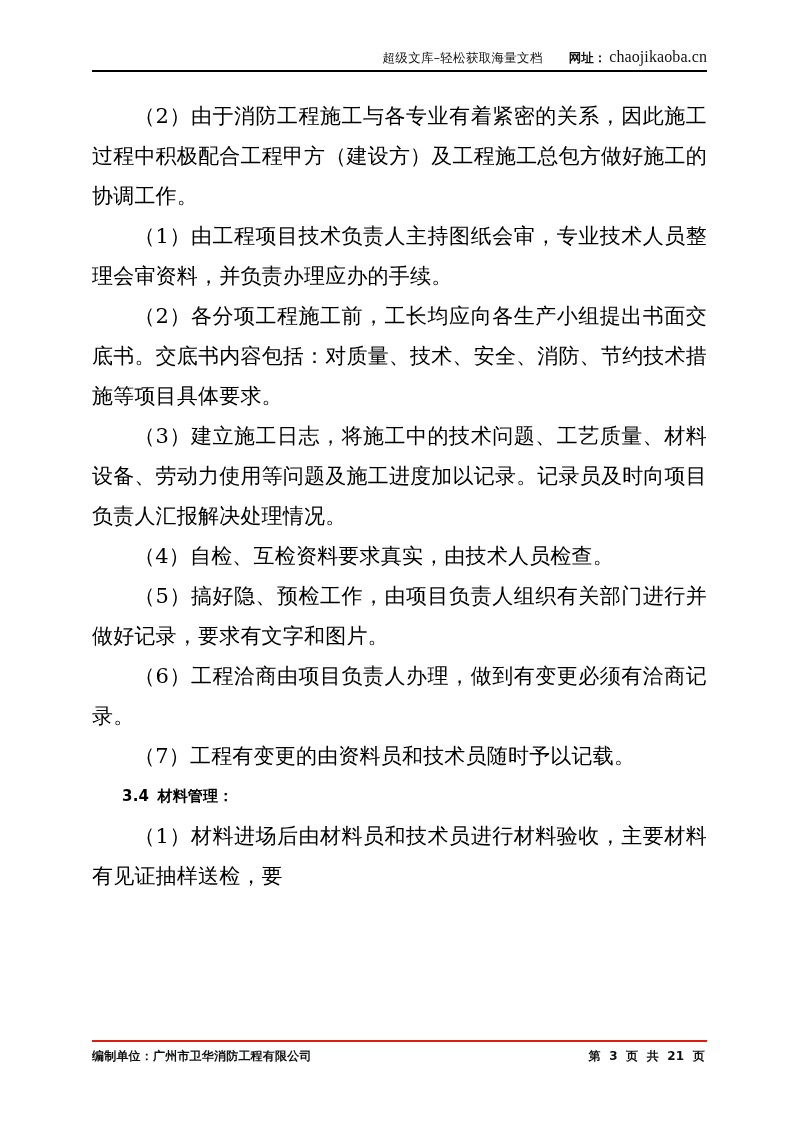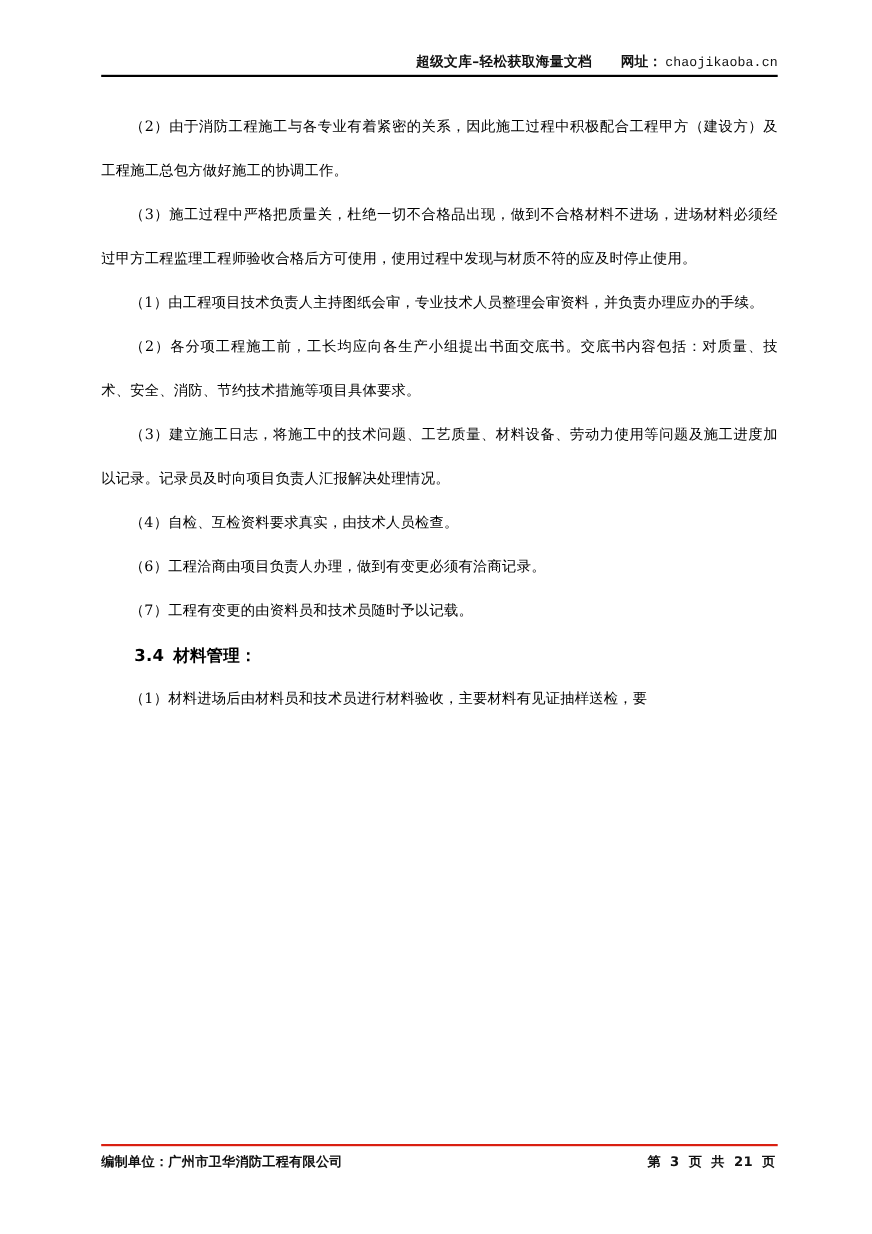--- a/index.html
+++ b/index.html
@@ -32,42 +32,42 @@
     display: flex;
     justify-content: flex-end;
     align-items: baseline;
     white-space: nowrap;
     padding-bottom: 3px;
   }
 
   .header-title {
     font-family: "DejaVu Sans", "Liberation Sans", sans-serif;
     font-size: 12.5px;
-    font-weight: 700;
+    font-weight: 400;
     letter-spacing: 0.3px;
     color: #111111;
     margin-left: 32px;
   }
 
   .header-url-wrap {
     margin-left: 26px;
     display: inline-flex;
     align-items: baseline;
   }
 
   .header-url-label {
     font-family: "DejaVu Sans", "Liberation Sans", sans-serif;
     font-size: 12.5px;
     font-weight: 700;
     color: #111111;
   }
 
   .header-url-value {
-    font-family: Liberation Mono, monospace;
-    font-size: 12px;
+    font-family: Liberation Serif, serif;
+    font-size: 16px;
     color: #111111;
     margin-left: 3px;
     letter-spacing: 0.1px;
   }
 
   .header-rule {
     border: 0;
     border-top: 2px solid #000000;
     margin: 0;
     width: 615px;
@@ -75,21 +75,21 @@
 
   
   .body-area {
     position: absolute;
     left: 92px;
     top: 96px;
     width: 615px;
   }
 
   .para {
-    font-size: 13px;
+    font-size: 21px;
     line-height: 40px;
     text-align: justify;
     text-justify: inter-ideograph;
     margin: 0;
     letter-spacing: 0.2px;
     font-family: "DejaVu Serif", "Liberation Serif", serif;
   }
 
   .para.indent {
     text-indent: 2em;
@@ -160,33 +160,33 @@
         <span class="header-url-value">chaojikaoba.cn</span>
       </span>
     </div>
     <hr class="header-rule" style="border-top-color: rgb(0, 0, 0);">
   </div>
 
   <div class="body-area">
 
     <p class="para indent">（2）由于消防工程施工与各专业有着紧密的关系，因此施工过程中积极配合工程甲方（建设方）及工程施工总包方做好施工的协调工作。</p>
 
-    <p class="para indent">（3）施工过程中严格把质量关，杜绝一切不合格品出现，做到不合格材料不进场，进场材料必须经过甲方工程监理工程师验收合格后方可使用，使用过程中发现与材质不符的应及时停止使用。</p>
 
 
 
 
     <p class="para indent">（1）由工程项目技术负责人主持图纸会审，专业技术人员整理会审资料，并负责办理应办的手续。</p>
 
     <p class="para indent">（2）各分项工程施工前，工长均应向各生产小组提出书面交底书。交底书内容包括：对质量、技术、安全、消防、节约技术措施等项目具体要求。</p>
 
     <p class="para indent">（3）建立施工日志，将施工中的技术问题、工艺质量、材料设备、劳动力使用等问题及施工进度加以记录。记录员及时向项目负责人汇报解决处理情况。</p>
 
     <p class="para indent">（4）自检、互检资料要求真实，由技术人员检查。</p>
 
+    <p class="para indent">（5）搞好隐、预检工作，由项目负责人组织有关部门进行并做好记录，要求有文字和图片。</p>
 
     <p class="para indent">（6）工程洽商由项目负责人办理，做到有变更必须有洽商记录。</p>
 
     <p class="para indent">（7）工程有变更的由资料员和技术员随时予以记载。</p>
 
     <h3 class="heading">
       <span class="num">3.4</span><span>材料管理：</span>
     </h3>
 
     <p class="para indent">（1）材料进场后由材料员和技术员进行材料验收，主要材料有见证抽样送检，要</p>

